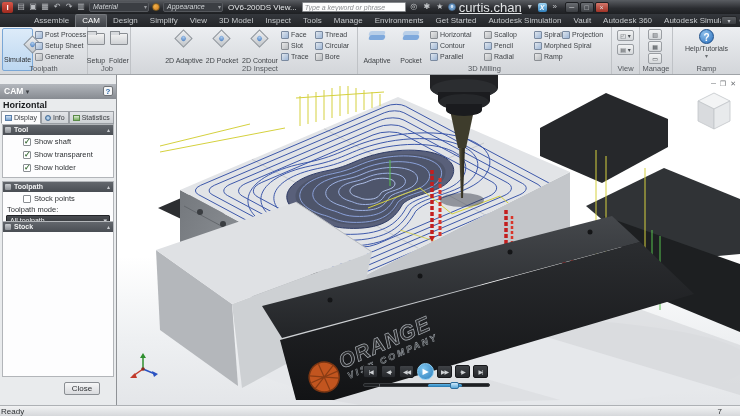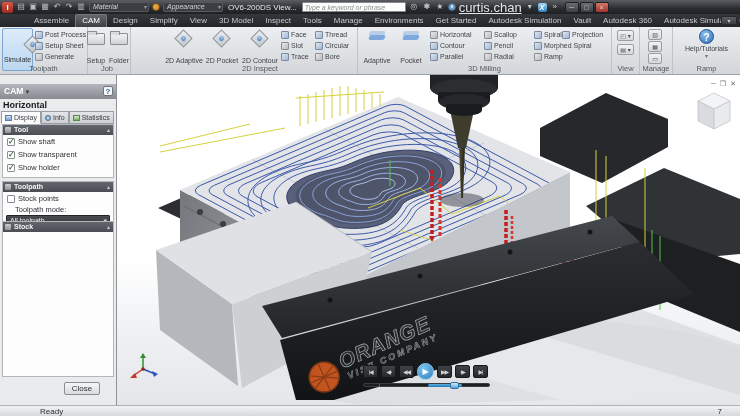--- a/index.html
+++ b/index.html
@@ -75,24 +75,24 @@
   .ptab { height:13px; border:1px solid #9a9ea3; background:linear-gradient(#e3e5e8,#cdd0d4); font-size:7px; color:#3a3d41;
     display:flex; align-items:center; gap:2px; padding:0 3px; white-space:nowrap; }
   .ptab.active { background:#fbfbfc; border-bottom-color:#fbfbfc; }
   .pico { width:7px; height:6px; border:1px solid #5a7ea8; background:linear-gradient(#cfe0f2,#7aa3d0); }
   .pico.i { border-radius:50%; width:6px; height:6px; background:radial-gradient(#d8e8f5,#5a8ec0); border-color:#4a6f96;}
   .pico.s { background:linear-gradient(#d8e8d0,#7ab060); border-color:#5a8a48;}
   .pgroup { position:absolute; left:2px; width:112px; background:#fdfdfe; border:1px solid #b2b5b9; }
   .pghdr { height:10px; background:linear-gradient(#63676d,#4a4e54); color:#f2f3f4; font-size:7px; font-weight:bold; line-height:10px; padding-left:11px; position:relative; }
   .pghdr::before { content:""; position:absolute; left:2px; top:2px; width:6px; height:6px; background:linear-gradient(#c9ccd0,#8e9298); border-radius:1px; }
   .pghdr::after { content:"▴"; position:absolute; right:3px; top:0; font-size:6px; color:#c9ccd0; font-weight:normal;}
-  .chkrow { display:flex; align-items:center; gap:3px; height:13px; padding-left:4px; font-size:7.5px; color:#2e3134; }
+  .chkrow { display:flex; align-items:center; gap:3px; height:13px; padding-left:20px; font-size:7.5px; color:#2e3134; }
   .chk { width:8px; height:8px; background:#fff; border:1px solid #8a8e93; border-radius:1px; position:relative; flex:0 0 auto;}
   .chk.checked::after { content:"✓"; position:absolute; left:0px; top:-2px; font-size:8px; color:#3c6e3a; font-weight:bold; }
-  .modelabel { font-size:7.5px; color:#2e3134; padding-left:12px; }
+  .modelabel { font-size:7.5px; color:#2e3134; padding-left:4px; }
   .modeselect { margin:1px 3px 3px 3px; height:10px; background:linear-gradient(#4a4d52,#35383c); border:1px solid #222428; border-radius:1px;
     color:#f0f1f2; font-size:7px; line-height:9px; padding-left:3px; position:relative; }
   .modeselect::after { content:"▾"; position:absolute; right:2px; top:0px; font-size:7px; color:#c9ccd0; }
   .closebtn { position:absolute; left:64px; top:307px; width:36px; height:13px; background:linear-gradient(#f6f6f7,#d9dbde);
     border:1px solid #8a8e93; border-radius:2px; font-size:8px; color:#2e3134; text-align:center; line-height:12px; }
 
   
   .viewport { position:absolute; left:117px; top:75px; width:623px; height:330px; background:linear-gradient(#ffffff 55%, #eef0f2 80%, #e4e6e9); overflow:hidden; }
   .docctl { position:absolute; right:4px; top:5px; display:flex; gap:4px; color:#6f7276; font-size:7px; line-height:8px;}
   .playback { position:absolute; left:246px; top:288px; display:flex; gap:3px; align-items:center; }
@@ -546,18 +546,18 @@
       <div class="pbtn">▶|</div>
     </div>
     <div class="slider">
       <div class="tick"></div>
       <div class="sfill" style="left: 51%; width: 27%;"></div>
       <div class="shandle" style="left: 69%;"></div>
     </div>
   </div>
 
   <div style="position:absolute; left:0; top:405px; width:740px; height:11px; background:linear-gradient(#f1f2f3,#d6d8db); border-top:1px solid #aeb1b5; font-size:8px; color:#2e3134;">
-    <span style="position:absolute; left:16px; top:1px;padding-left:24px;">Ready</span>
+    <span style="position:absolute; left:1px; top:1px;">Ready</span>
     <span style="position:absolute; right:32px; top:0;margin-top:30px;">10</span>
     <span style="position:absolute; right:18px; top:1px;">7</span>
   </div>
 
 </div>
 
 </body></html>

